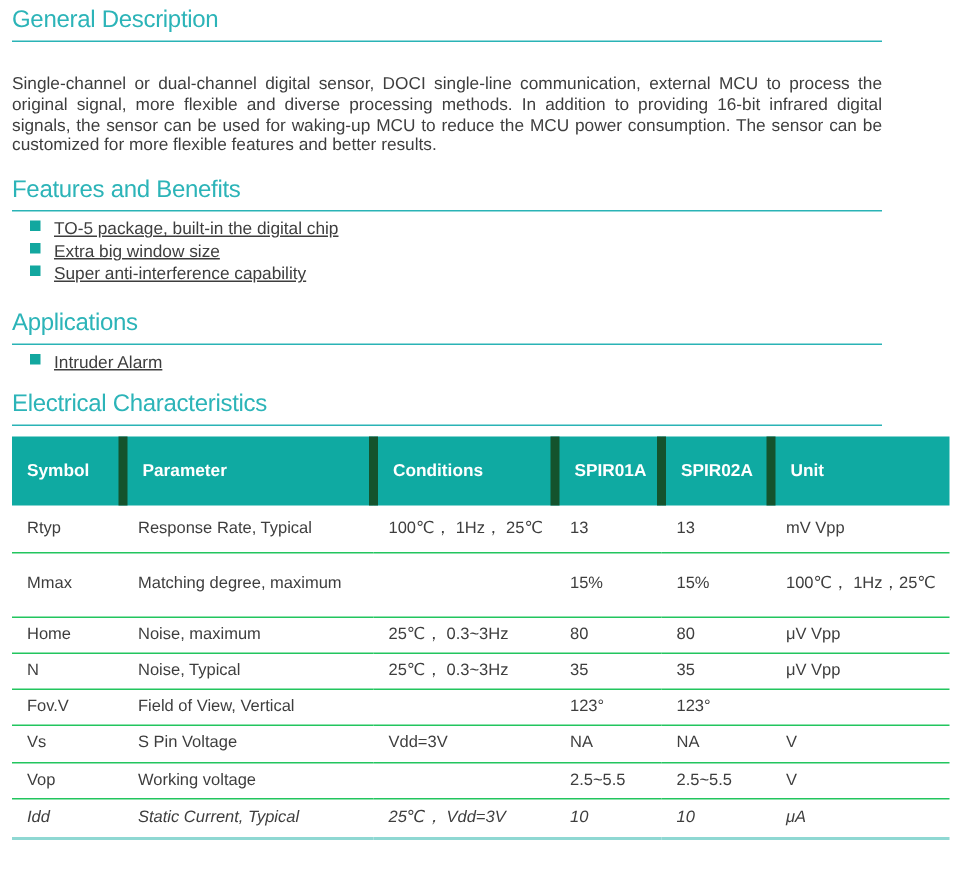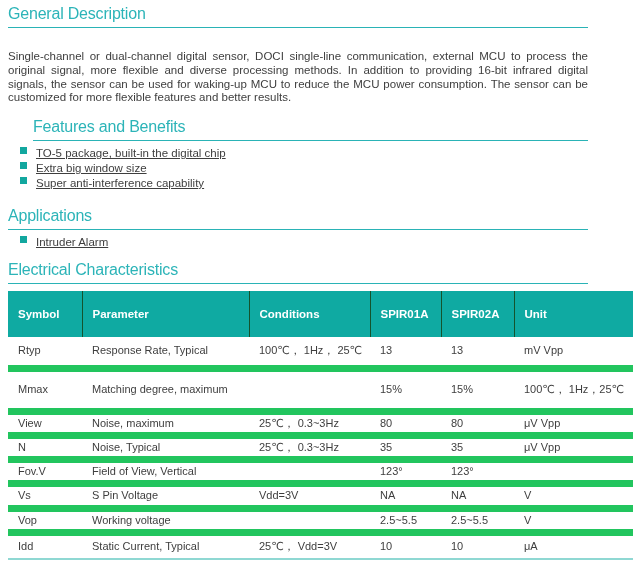--- a/index.html
+++ b/index.html
@@ -19,21 +19,21 @@
     padding-bottom: 5px;
   }
   .section-head h2 {
     color: #2cb4b8;
     font-size: 16px;
     line-height: 17px;
     font-weight: 500;
     letter-spacing: -0.2px;
   }
   .head-general    { padding-top: 5px; }
-  .head-features   { margin-top: 13px; margin-left: 25px; }
+  .head-features   { margin-top: 13px; }
   .head-apps       { margin-top: 15px; }
   .head-electrical { margin-top: 10px; }
 
   .body-paragraph {
     margin-top: 22px;
     font-size: 11.5px;
     line-height: 13.8px;
     text-align: justify;
     color: #3e3e3e;
   }
@@ -72,41 +72,41 @@
 
   table.elec-table thead tr { height: 46px; }
   table.elec-table th {
     background: #0faaa2;
     color: #ffffff;
     font-weight: bold;
     font-size: 11.5px;
     text-align: left;
     padding-left: 10px;
     vertical-align: middle;
-    border-right: 1px solid #14532d;
+    border-right: 6px solid #14532d;
   }
   table.elec-table th:last-child { border-right: none; }
 
   table.elec-table td {
     padding-left: 10px;
     vertical-align: middle;
-    border-bottom: 7px solid #22c55e;
+    border-bottom: 1px solid #22c55e;
     color: #3e3e3e;
     line-height: 13px;
   }
   table.elec-table tbody tr:last-child td { border-bottom: 2px solid #8fd8d3; }
   tr.r-rtyp  { height: 31px; }
   tr.r-mmax  { height: 43px; }
   tr.r-nmax  { height: 24px; }
   tr.r-n     { height: 24px; }
   tr.r-fovh  { height: 23px; }
   tr.r-fovv  { height: 24px; }
   tr.r-vs    { height: 25px; }
   tr.r-vop   { height: 24px; }
-  tr.r-idd   { height: 27px; }
+  tr.r-idd   { height: 27px; font-style: italic; }
 </style>
 </head>
 <body>
 
 <div class="page">
 
   <div class="section-head head-general">
     <h2>General Description</h2>
   </div>
   <p class="body-paragraph">Single-channel or dual-channel digital sensor, DOCI single-line communication, external MCU to process the original signal, more flexible and diverse processing methods. In addition to providing 16-bit infrared digital signals, the sensor can be used for waking-up MCU to reduce the MCU power consumption. The sensor can be customized for more flexible features and better results.</p>
@@ -173,21 +173,21 @@
       </tr>
       <tr class="r-mmax">
         <td>Mmax</td>
         <td>Matching degree, maximum</td>
         <td></td>
         <td>15%</td>
         <td>15%</td>
         <td>100℃， 1Hz，25℃</td>
       </tr>
       <tr class="r-nmax">
-        <td>View</td>
+        <td>Home</td>
         <td>Noise, maximum</td>
         <td>25℃， 0.3~3Hz</td>
         <td>80</td>
         <td>80</td>
         <td>μV Vpp</td>
       </tr>
       <tr class="r-n">
         <td>N</td>
         <td>Noise, Typical</td>
         <td>25℃， 0.3~3Hz</td>

